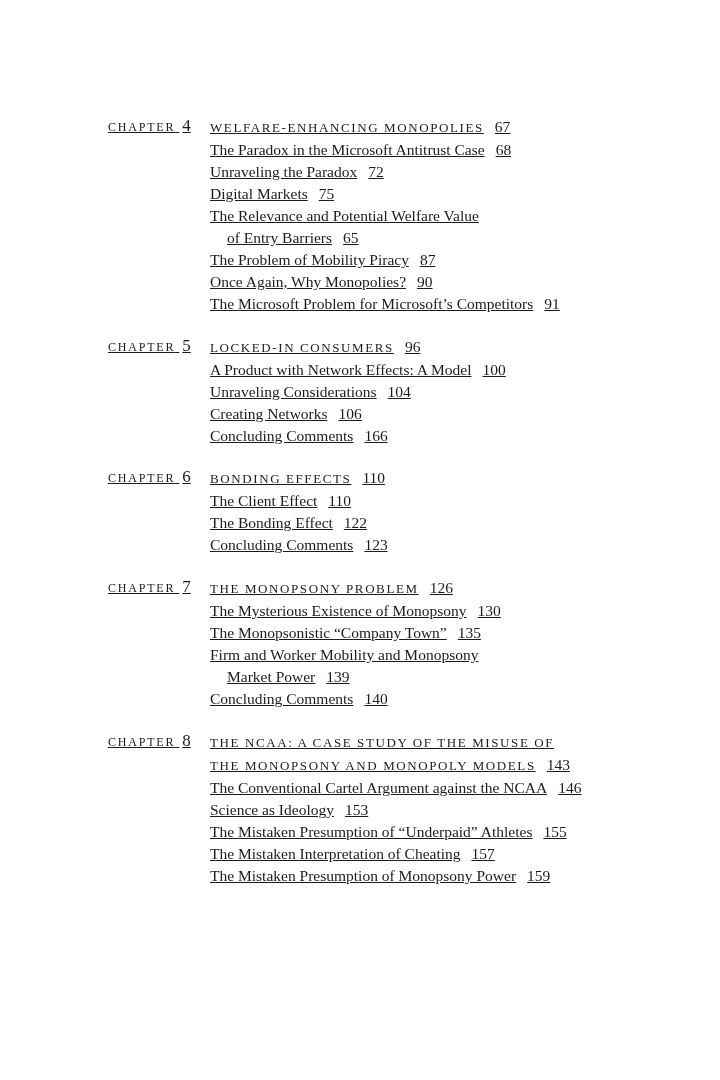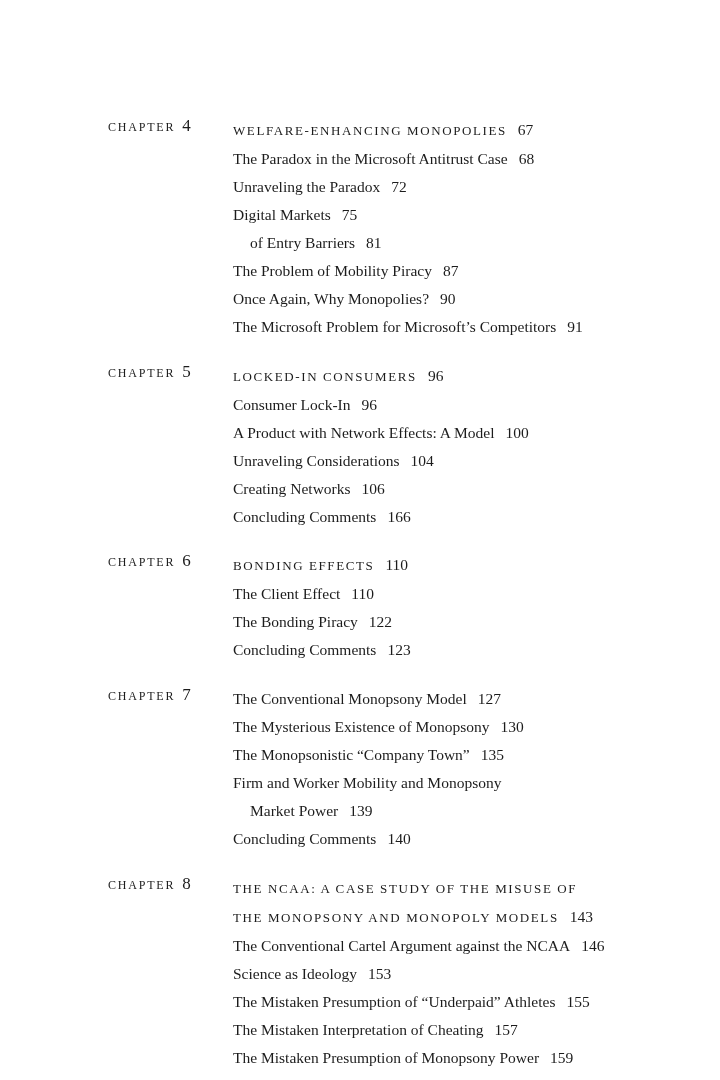--- a/index.html
+++ b/index.html
@@ -10,20 +10,21 @@
   body{
     width:720px;height:1080px;
     background:var(--bg);
     color:var(--ink);
     font-family:"Liberation Serif","DejaVu Serif",serif;
     overflow:hidden;
   }
   main{
     box-sizing:border-box;
     padding:116px 30px 0 108px;
+    text-decoration:underline;
   }
   section.sec{
     display:grid;
     grid-template-columns:102px 1fr;
     align-items:start;
   }
   section.sec + section.sec{margin-top:20.7px;}
   .label{
     grid-column:1;
     line-height:20.7px;
@@ -32,24 +33,23 @@
   .chap-word{
     font-size:12px;
     letter-spacing:1.8px;
   }
   .chap-num{
     font-size:17px;
     margin-left:3px;
   }
   .content{grid-column:2;}
   .line{
-    line-height:28px;
+    line-height:22px;
     font-size:15.5px;
     white-space:nowrap;
-    margin-left:23px;
   }
   .sc{
     font-size:13px;
     letter-spacing:1.6px;
   }
   .pg{
     font-size:15.5px;
     letter-spacing:normal;
     margin-left:11px;
   }
@@ -60,50 +60,50 @@
 
 <main>
   <div id="toc-root">
       <section class="sec">
         <div class="label"><span class="chap-word">CHAPTER</span> <span class="chap-num">4</span></div>
         <div class="content">
           <div class="line title-line"><span class="sc">WELFARE-ENHANCING MONOPOLIES</span><span class="pg">67</span></div>
           <div class="line entry"><span>The Paradox in the Microsoft Antitrust Case</span><span class="pg">68</span></div>
           <div class="line entry"><span>Unraveling the Paradox</span><span class="pg">72</span></div>
           <div class="line entry"><span>Digital Markets</span><span class="pg">75</span></div>
-          <div class="line entry cont"><span>of Entry Barriers</span><span class="pg">81</span></div>
+          <div class="line entry"><span>The Relevance and Potential Welfare Value</span></div>
+          <div class="line entry cont"><span>of Entry Barriers</span><span class="pg">65</span></div>
           <div class="line entry"><span>The Problem of Mobility Piracy</span><span class="pg">87</span></div>
           <div class="line entry"><span>Once Again, Why Monopolies?</span><span class="pg">90</span></div>
           <div class="line entry"><span>The Microsoft Problem for Microsoft’s Competitors</span><span class="pg">91</span></div>
         </div>
       </section>
       <section class="sec">
         <div class="label"><span class="chap-word">CHAPTER</span> <span class="chap-num">5</span></div>
         <div class="content">
           <div class="line title-line"><span class="sc">LOCKED-IN CONSUMERS</span><span class="pg">96</span></div>
-          <div class="line entry"><span>Consumer Lock-In</span><span class="pg">96</span></div>
           <div class="line entry"><span>A Product with Network Effects: A Model</span><span class="pg">100</span></div>
           <div class="line entry"><span>Unraveling Considerations</span><span class="pg">104</span></div>
           <div class="line entry"><span>Creating Networks</span><span class="pg">106</span></div>
           <div class="line entry"><span>Concluding Comments</span><span class="pg">166</span></div>
         </div>
       </section>
       <section class="sec">
         <div class="label"><span class="chap-word">CHAPTER</span> <span class="chap-num">6</span></div>
         <div class="content">
           <div class="line title-line"><span class="sc">BONDING EFFECTS</span><span class="pg">110</span></div>
           <div class="line entry"><span>The Client Effect</span><span class="pg">110</span></div>
-          <div class="line entry"><span>The Bonding Piracy</span><span class="pg">122</span></div>
+          <div class="line entry"><span>The Bonding Effect</span><span class="pg">122</span></div>
           <div class="line entry"><span>Concluding Comments</span><span class="pg">123</span></div>
         </div>
       </section>
       <section class="sec">
         <div class="label"><span class="chap-word">CHAPTER</span> <span class="chap-num">7</span></div>
         <div class="content">
-          <div class="line entry"><span>The Conventional Monopsony Model</span><span class="pg">127</span></div>
+          <div class="line title-line"><span class="sc">THE MONOPSONY PROBLEM</span><span class="pg">126</span></div>
           <div class="line entry"><span>The Mysterious Existence of Monopsony</span><span class="pg">130</span></div>
           <div class="line entry"><span>The Monopsonistic “Company Town”</span><span class="pg">135</span></div>
           <div class="line entry"><span>Firm and Worker Mobility and Monopsony</span></div>
           <div class="line entry cont"><span>Market Power</span><span class="pg">139</span></div>
           <div class="line entry"><span>Concluding Comments</span><span class="pg">140</span></div>
         </div>
       </section>
       <section class="sec">
         <div class="label"><span class="chap-word">CHAPTER</span> <span class="chap-num">8</span></div>
         <div class="content">

